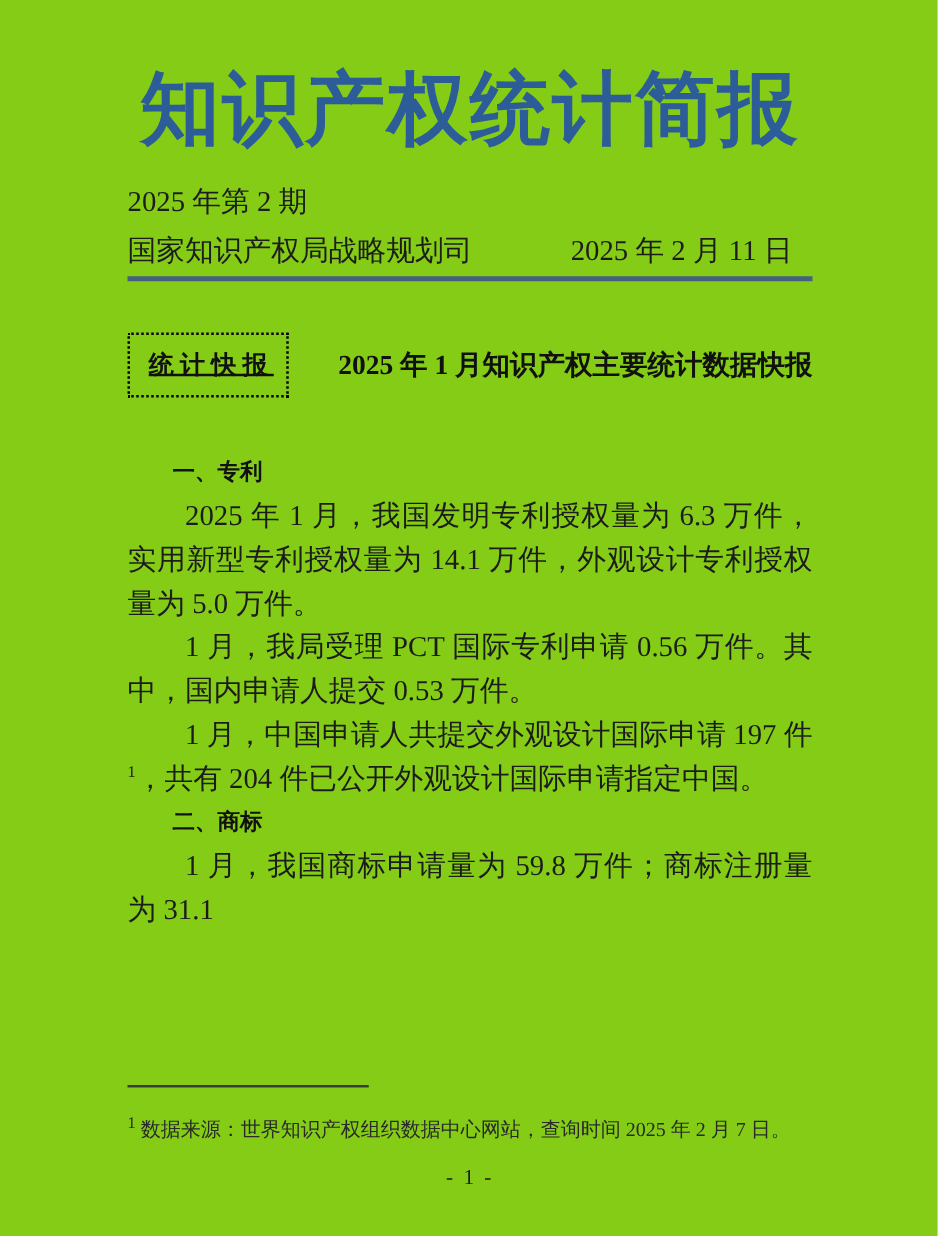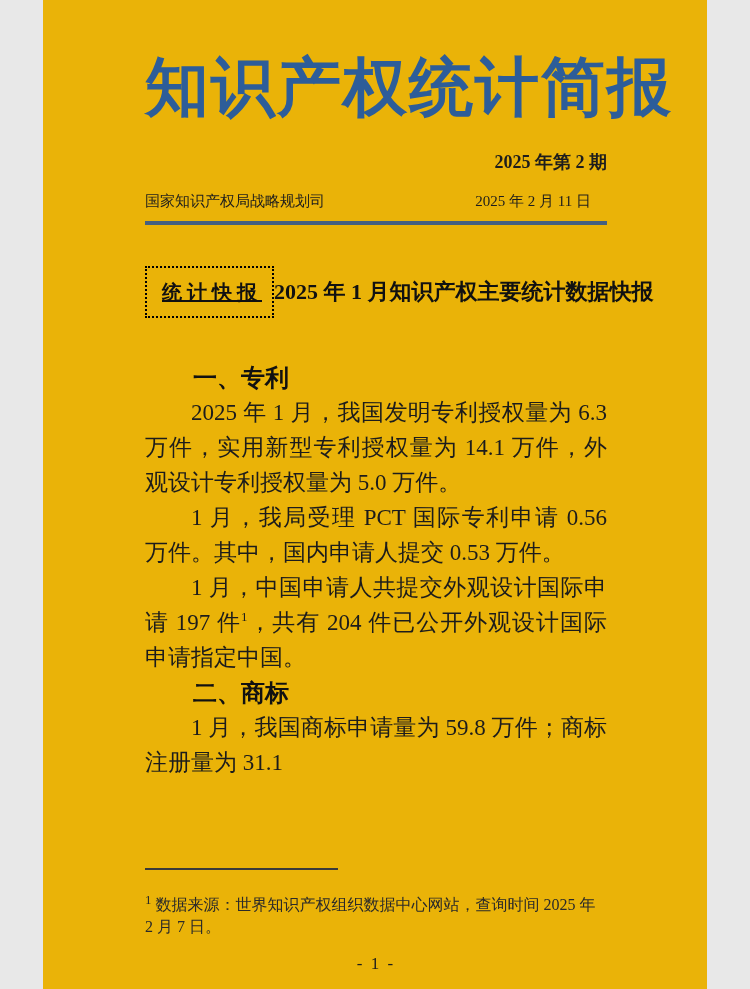--- a/index.html
+++ b/index.html
@@ -1,22 +1,22 @@
 <!DOCTYPE html>
 <html lang="zh"><head>
 <meta charset="utf-8">
 <style>
   * { margin: 0; padding: 0; box-sizing: border-box; }
   html, body { background: #e8e8e8; }
   .page {
     position: relative;
-    width: 664px;
+    width: 750px;
     height: 989px;
     margin: 0 auto;
-    background: #eab308;
+    background: #84cc16;
     overflow: hidden;
     font-family: "Liberation Serif", "DejaVu Serif", serif;
     color: #222222;
   }
   .content {
     padding: 0 100px 0 102px;
   }
   
   .masthead { padding-top: 50px; }
   .title {
@@ -24,32 +24,31 @@
     font-size: 64px;
     line-height: 76px;
     font-weight: bold;
     letter-spacing: 2px;
     color: #2d5d99;
     font-family: "Liberation Serif", "DejaVu Serif", serif;
     white-space: nowrap;
   }
   .issue {
     margin-top: 24px;
-    text-align: right;
-    font-size: 18px;
+    text-align: left;
+    font-size: 23px;
     line-height: 24px;
     color: #1d1d1d;
-    font-weight: bold;
   }
   .byline {
     margin-top: 15px;
     display: flex;
     justify-content: space-between;
     align-items: flex-start;
-    font-size: 15px;
+    font-size: 23px;
     line-height: 24px;
     color: #1d1d1d;
   }
   .byline .date { margin-right: 16px; }
   .rule {
     margin-top: 8px;
     height: 4px;
     background: #456080;
   }
   
@@ -78,21 +77,21 @@
     line-height: 28px;
     font-weight: bold;
     color: #111111;
     font-family: "Liberation Serif", "DejaVu Serif", serif;
     white-space: nowrap;
   }
   
   .body { margin-top: 42px; }
   .body h3 {
     font-family: "Liberation Sans", "DejaVu Sans", sans-serif;
-    font-size: 24px;
+    font-size: 18px;
     font-weight: bold;
     line-height: 35px;
     text-indent: 2em;
     color: #111111;
   }
   .body p {
     font-size: 23px;
     line-height: 35px;
     text-align: justify;
     text-justify: inter-ideograph;

